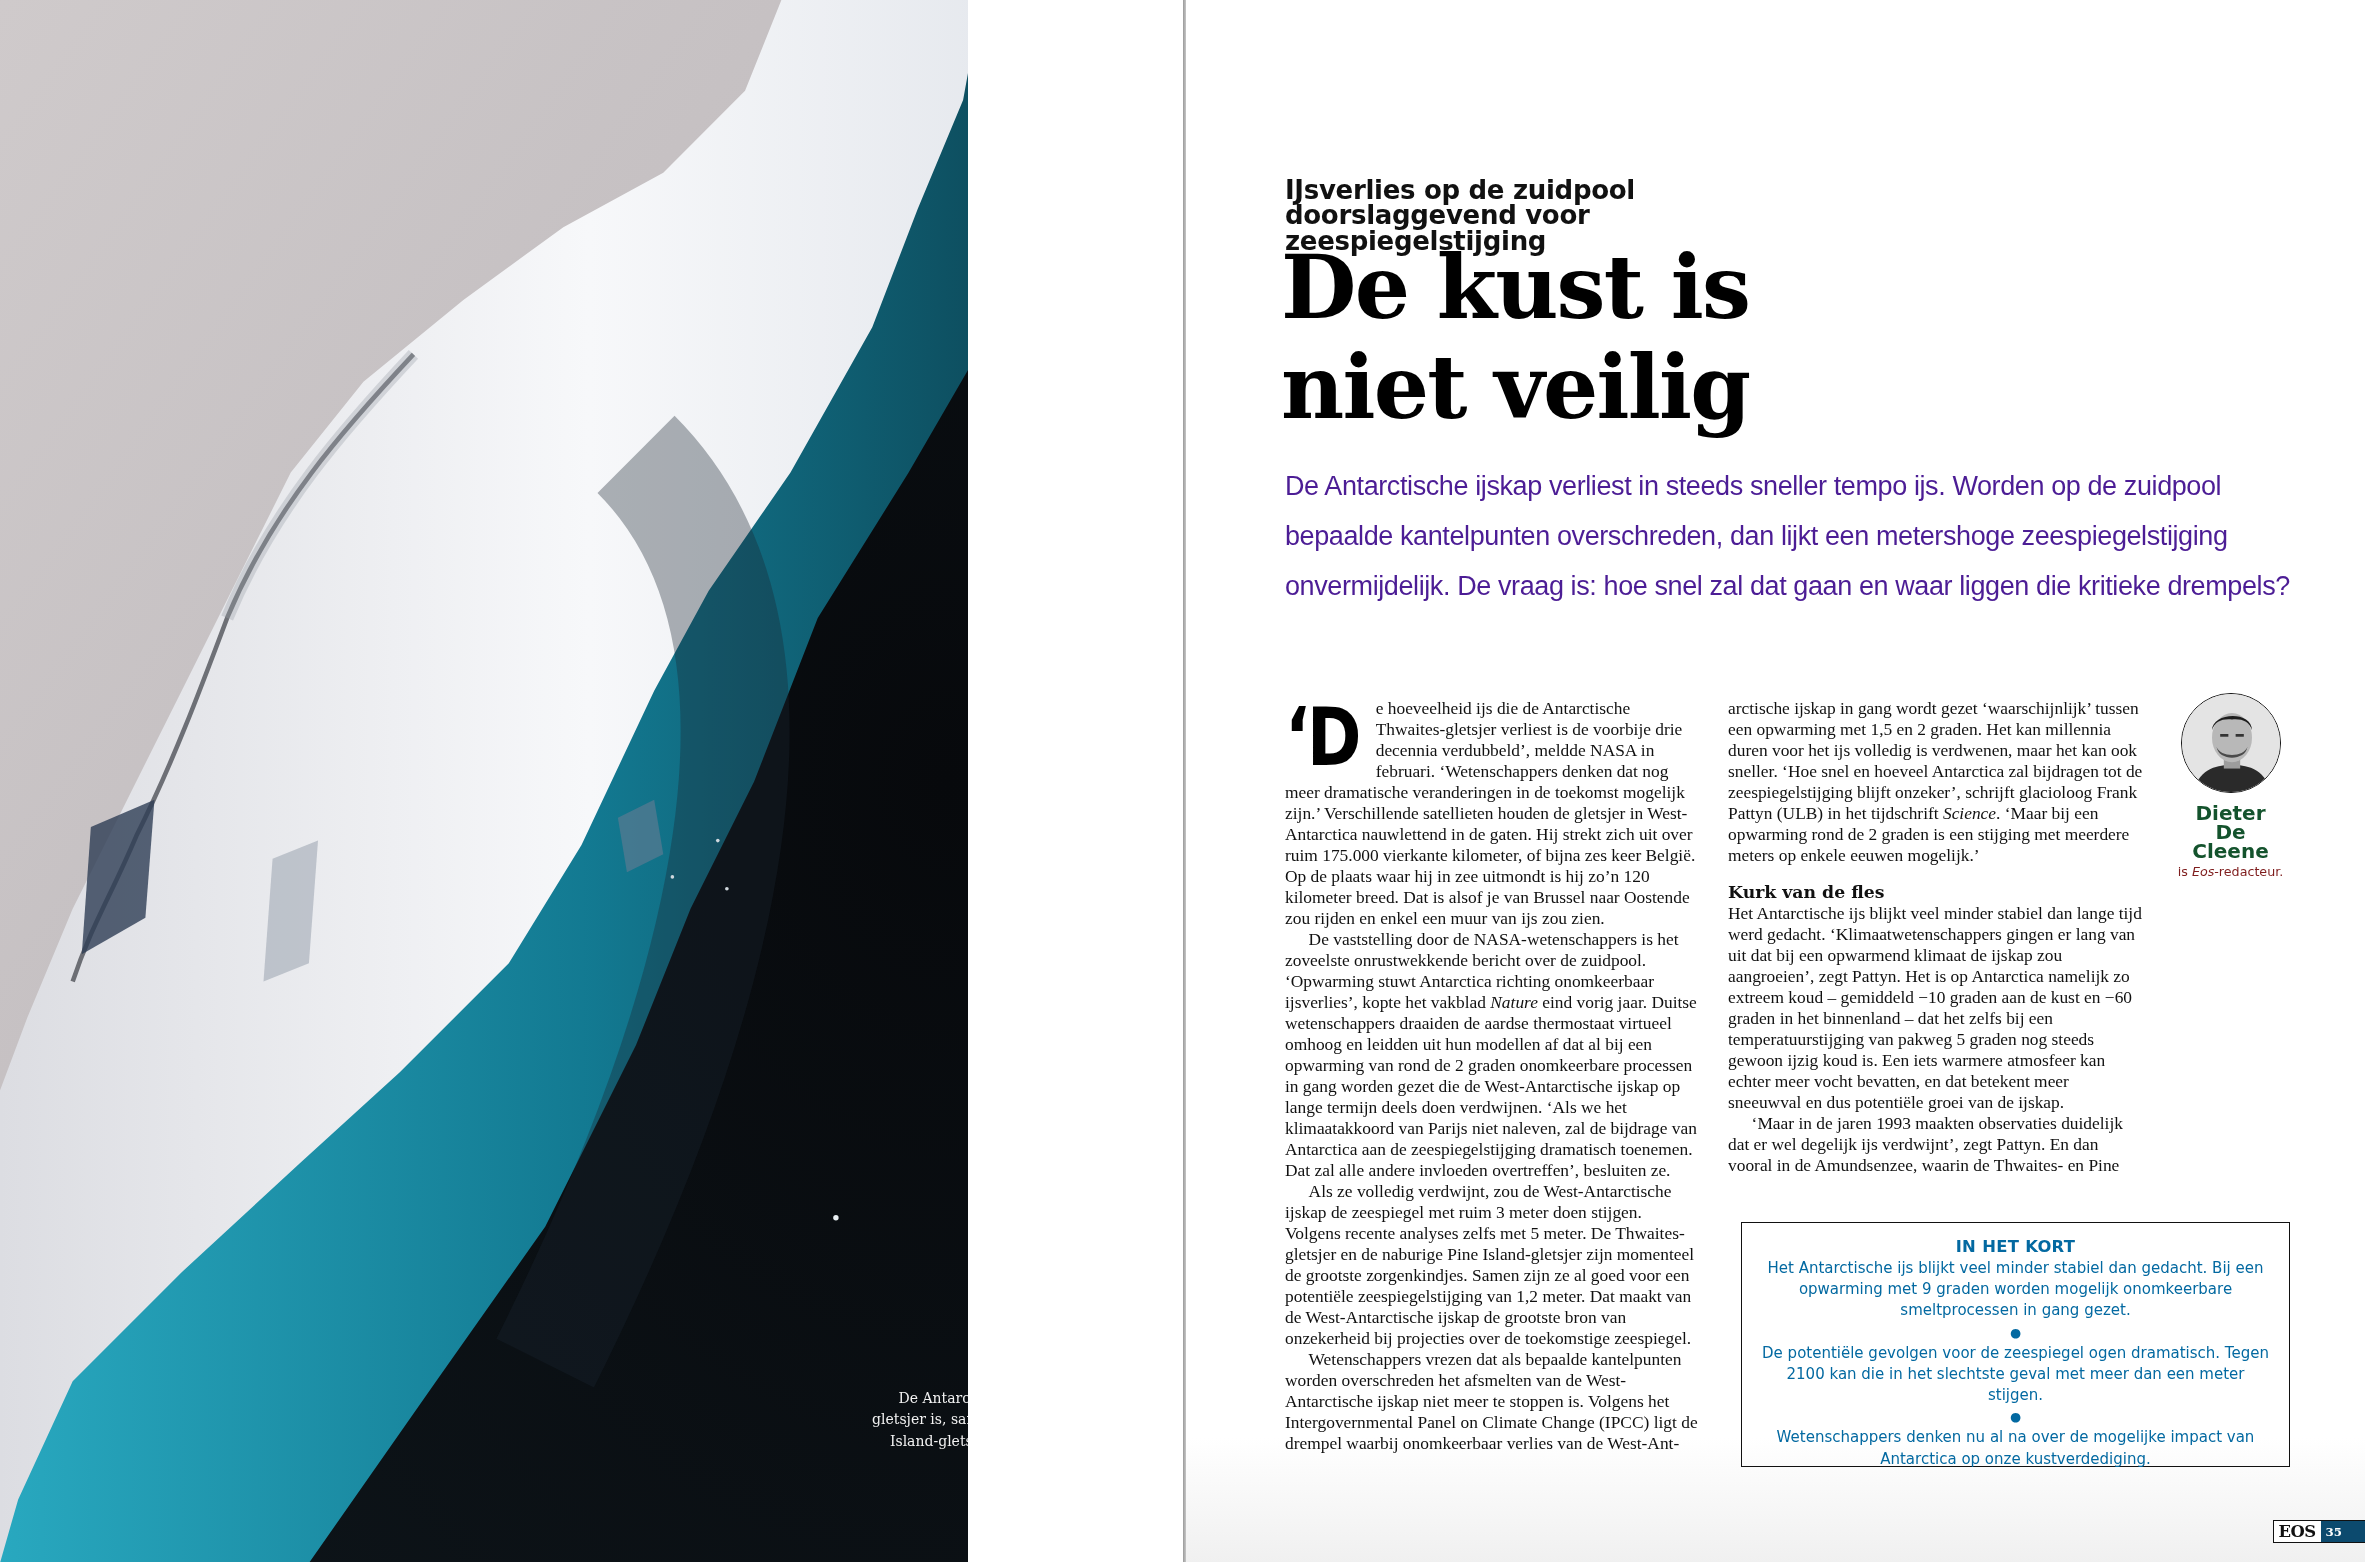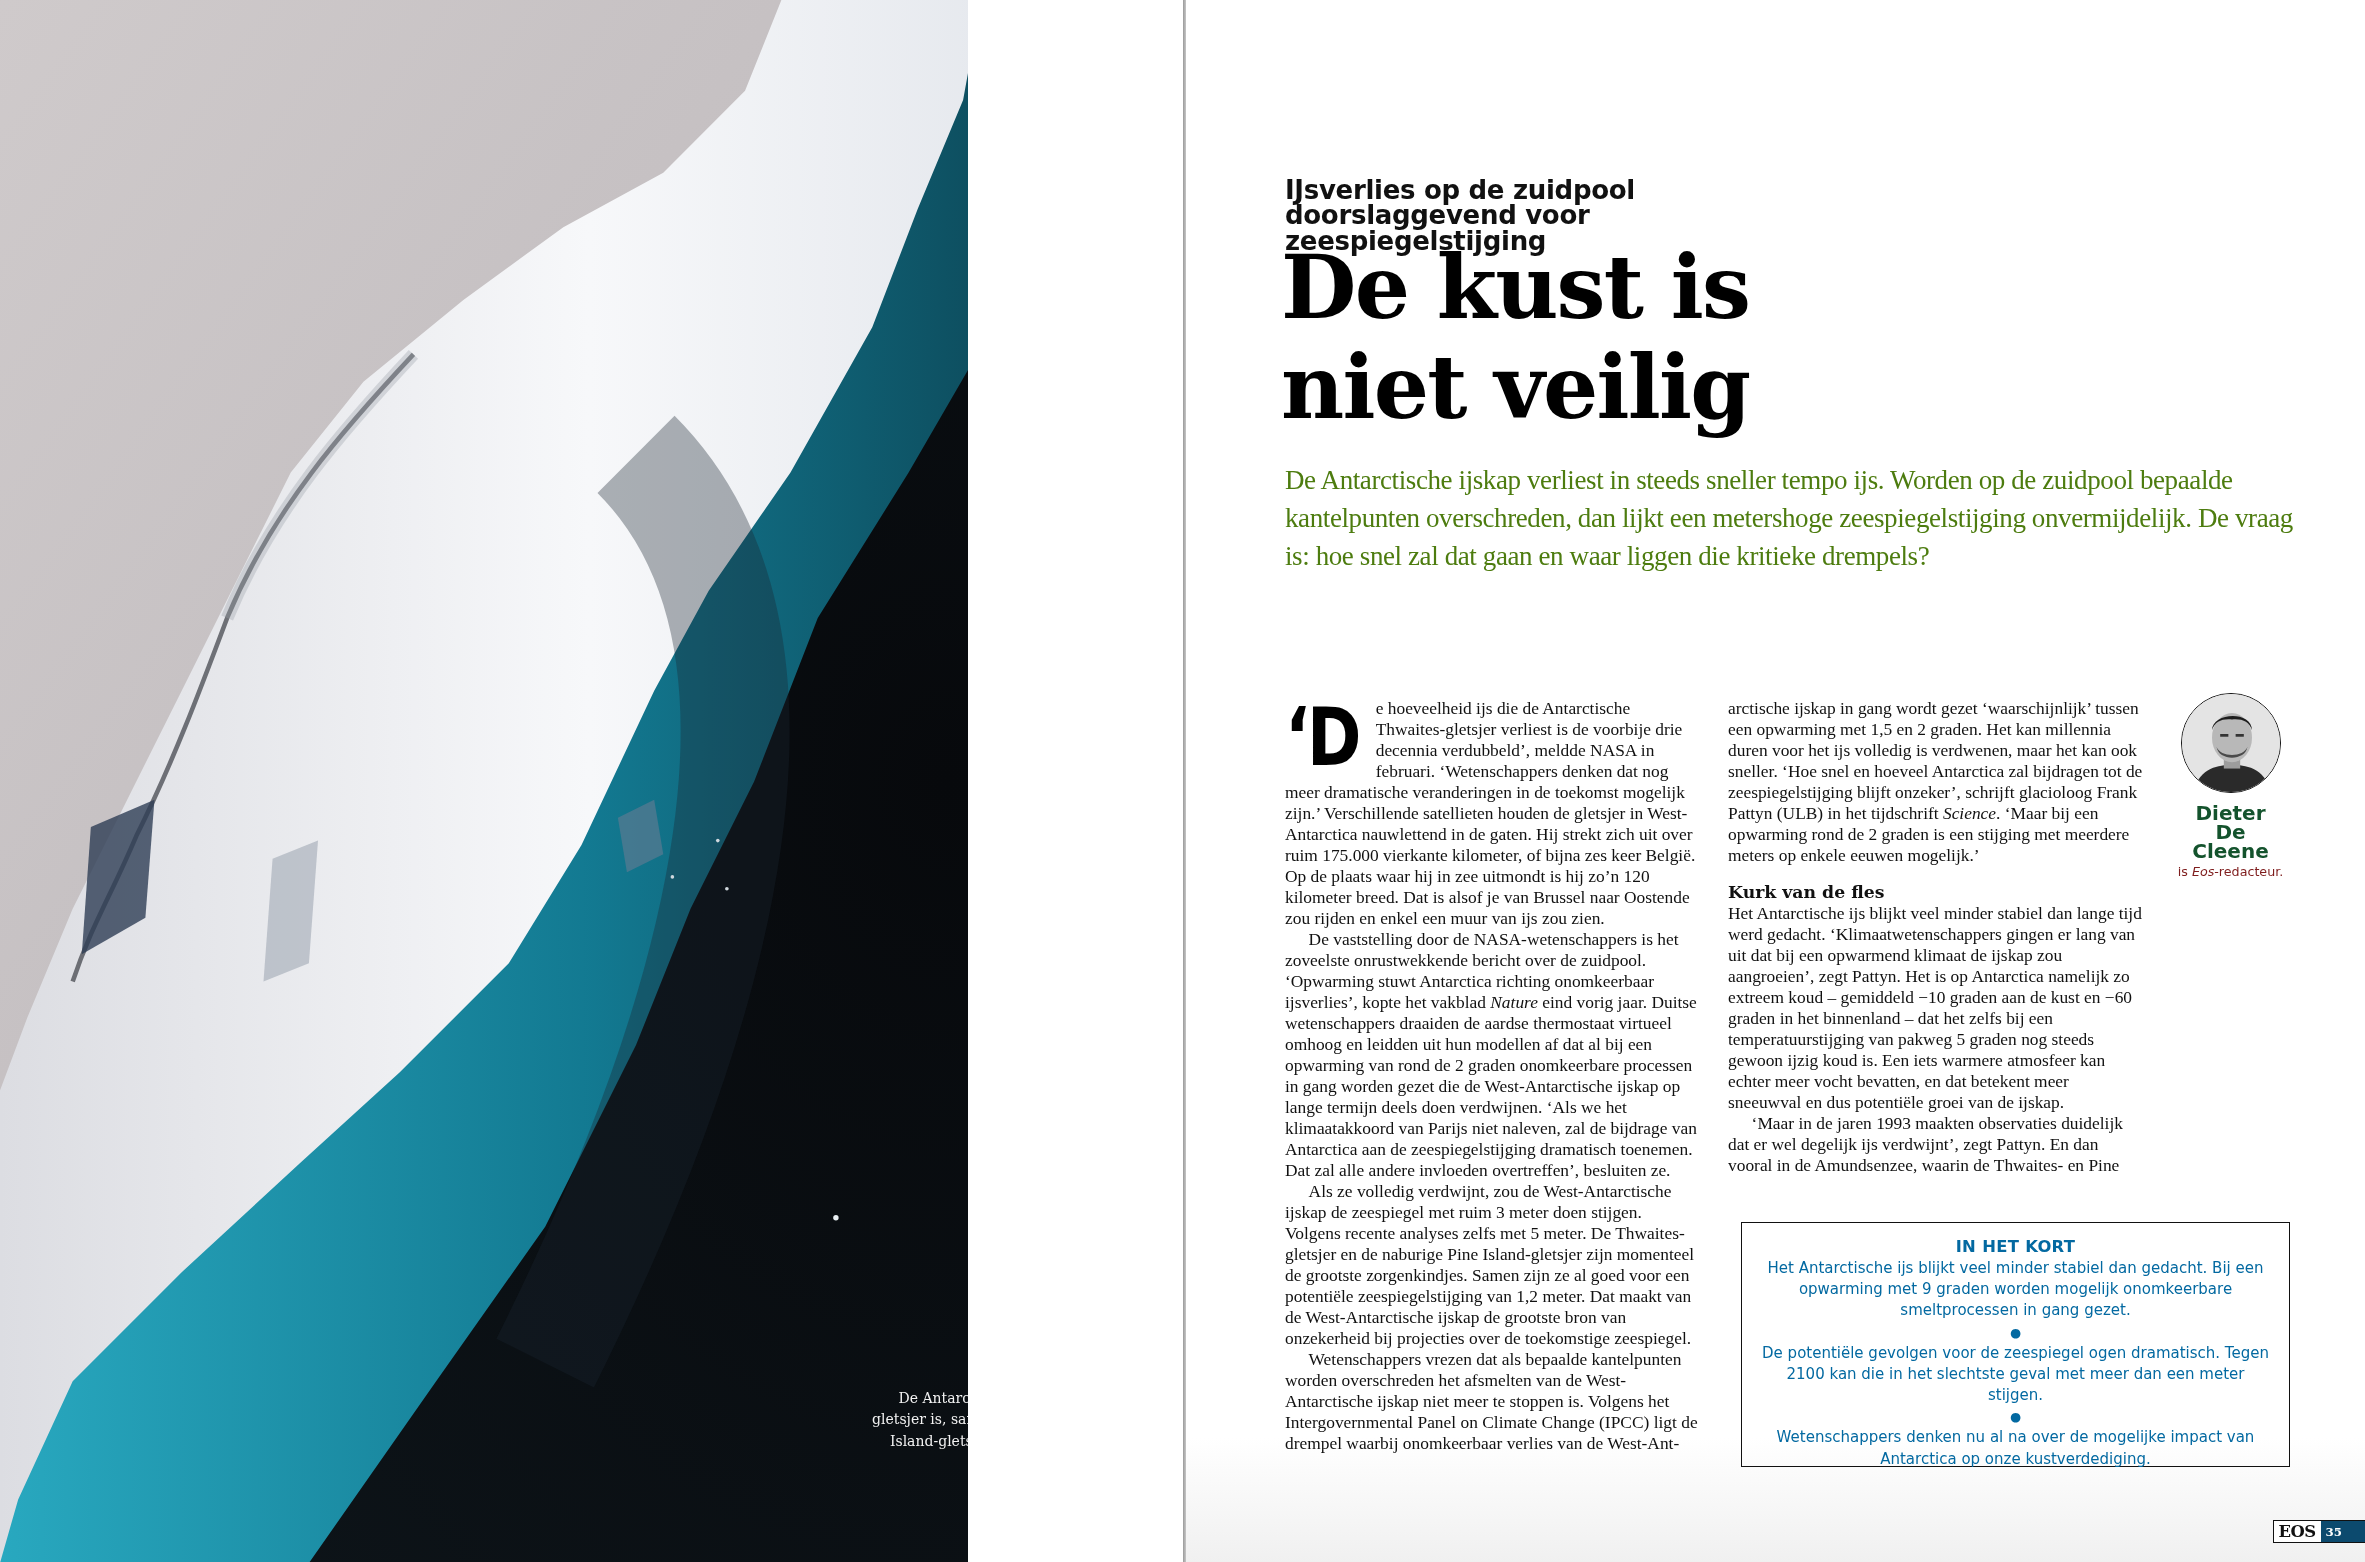--- a/index.html
+++ b/index.html
@@ -32,22 +32,22 @@
     font-family: "DejaVu Sans", sans-serif; font-weight: bold; font-size: 26px; line-height: 25.4px;
     letter-spacing: -0.3px; color: #111;
   }
   .headline {
     position: absolute; left: 1281px; top: 238px; width: 818px;
     font-family: "DejaVu Serif", serif; font-weight: bold; font-size: 87px; line-height: 100px;
     letter-spacing: -1.8px; color: #000;
   }
   .intro {
     position: absolute; left: 1285px; top: 461px; width: 1008px;
-    font-family: Liberation Serif, serif; font-size: 27px; line-height: 38px;
-    letter-spacing: -0.4px; color: #4d7c0f;
+    font-family: Liberation Sans, sans-serif; font-size: 27px; line-height: 50px;
+    letter-spacing: -0.4px; color: #4c1d95;
   }
 
   .col {
     position: absolute; top: 698px;
     font-family: "Liberation Serif", serif; font-size: 17.4px; line-height: 21px; color: #111;
     text-align: left;
   }
   .col1 { left: 1285px; width: 413px; }
   .col2 { left: 1728px; width: 418px; }
   .col p { margin: 0; }

